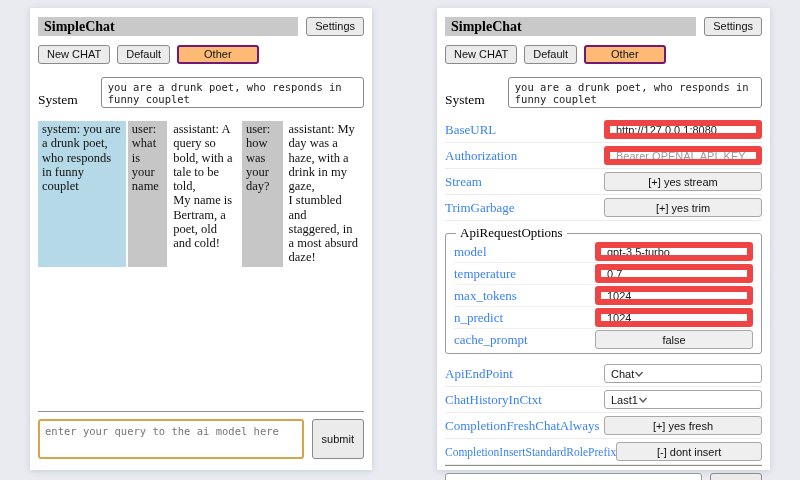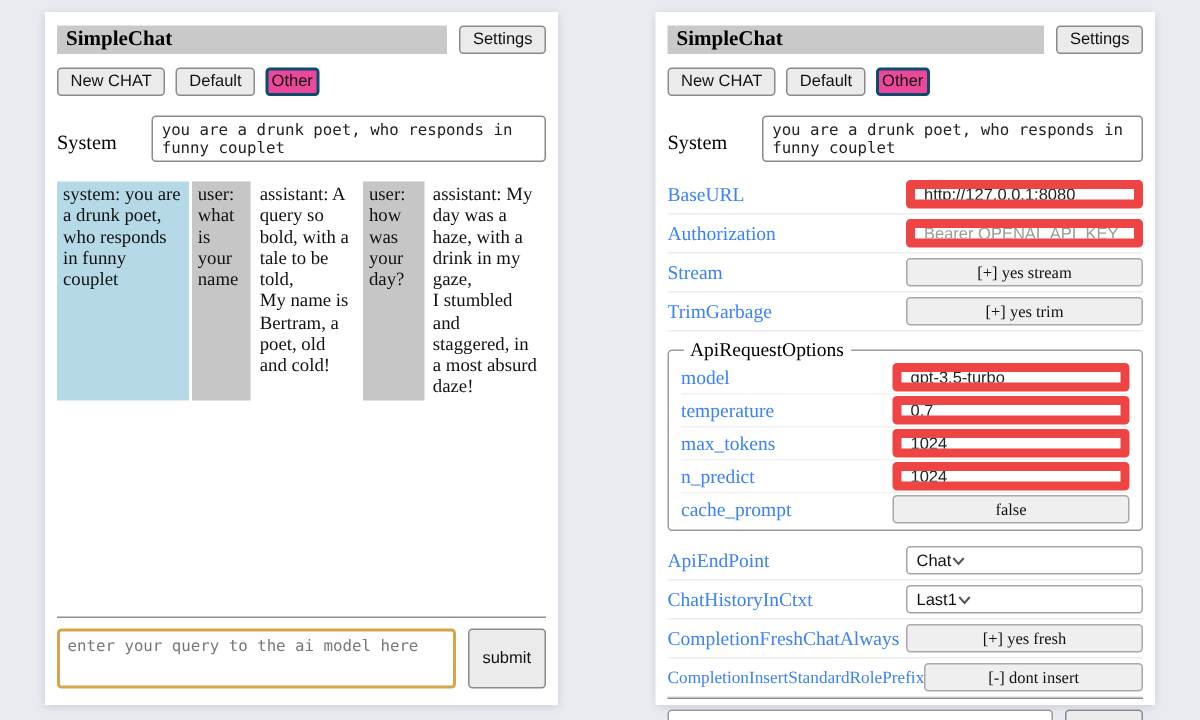--- a/index.html
+++ b/index.html
@@ -40,26 +40,26 @@
     background: #ebebeb;
     border: 1px solid #8a8a8a;
     border-radius: 3px;
     padding: 2px 8px;
     line-height: 13px;
     cursor: pointer;
     white-space: nowrap;
   }
   .toolbar { display: flex; gap: 7px; margin-top: 9px; }
   .btn.active {
-    background: #ec4899;
-    border: 2px solid #0c4a6e;
-    padding: 1px 2px;
-  }
-
-  .sysrow { display: flex; gap: 23px; margin-top: 13px; align-items: center; }
+    background: #fdba74;
+    border: 2px solid #701a75;
+    padding: 1px 25px;
+  }
+
+  .sysrow { display: flex; gap: 23px; margin-top: 13px; align-items: flex-end; }
   .syslabel {
     font-family: "Liberation Serif", serif;
     font-size: 13.5px;
     padding-top: 4px;
   }
   .sysinput {
     flex: 1;
     height: 31px;
     resize: none;
     border: 1px solid #8a8a8a;
@@ -129,21 +129,21 @@
     padding: 2px 6px;
     height: 19px;
     color: #222;
     outline: none;
   }
   .tinput::placeholder { color: #9a9a9a; }
   .cbtn {
     background: #efefef;
     border: 1px solid #a8a8a8;
     border-radius: 3px;
-    font-family: Liberation Serif, serif;
+    font-family: Liberation Sans, sans-serif;
     font-size: 11px;
     padding: 2px 4px;
     height: 19px;
     text-align: center;
     cursor: pointer;
     color: #111;
   }
   .selectbox {
     display: flex;
     align-items: center;

